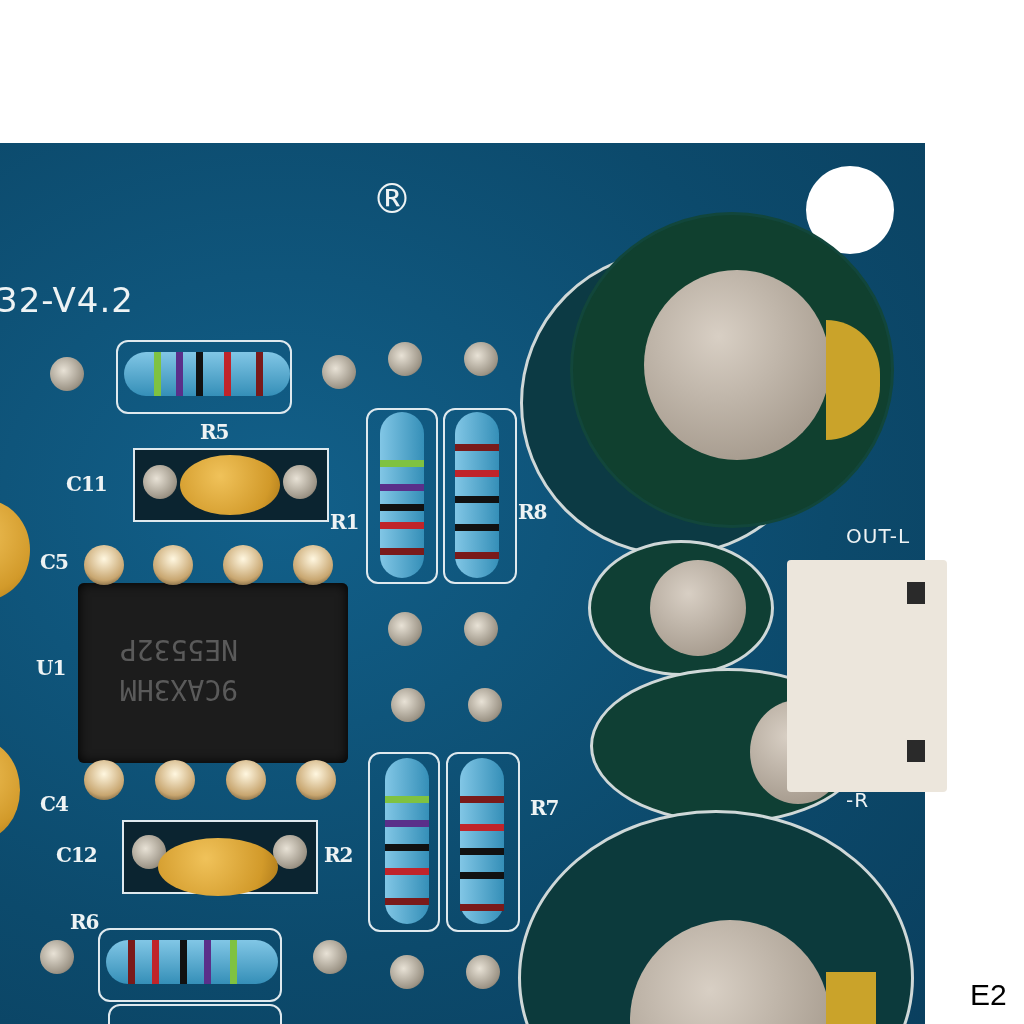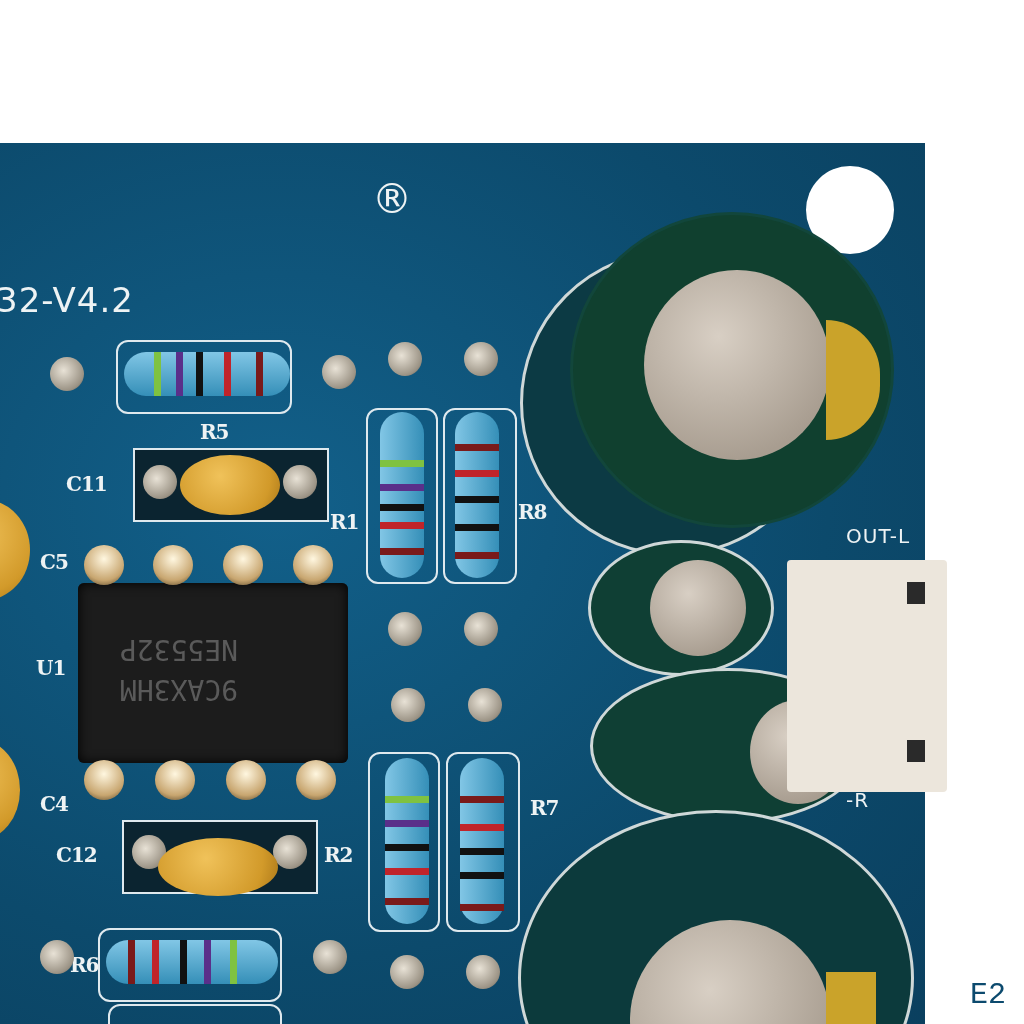--- a/index.html
+++ b/index.html
@@ -21,21 +21,21 @@
     .cap-cer{position:absolute;width:100px;height:60px;border-radius:50%;background:radial-gradient(circle at 40% 35%,#f0c25a,#d29a2a 70%,#a87518);}
     .box{position:absolute;border:2px solid #dfe9ee;background:#0b2430;}
     .ic{position:absolute;left:78px;top:583px;width:270px;height:180px;background:#1c1c1c;border-radius:6px;box-shadow:inset 0 0 12px #000;}
     .ic-pin{position:absolute;width:40px;height:40px;border-radius:50%;background:radial-gradient(circle at 50% 35%,#fff7e0,#c8a670 65%,#4a3a20);}
     .ic-text{position:absolute;color:#5a5a5a;font-family:"DejaVu Sans Mono",monospace;font-size:28px;transform:rotate(180deg);}
     .elec{position:absolute;border-radius:50%;background:#10402f;border:3px solid #cfd8d8;}
     .elec-top{position:absolute;border-radius:50%;background:radial-gradient(circle at 40% 35%,#d8cfc4,#a89d90 75%);}
     .stripe{position:absolute;background:#caa32a;}
     .connector{position:absolute;left:787px;top:560px;width:160px;height:232px;background:#ece6dc;border-radius:4px;}
     .conn-slot{position:absolute;width:18px;height:22px;background:#2a2a2a;}
-    .watermark{position:absolute;left:970px;top:978px;color:#0c4a6e;font-family:Liberation Mono, monospace;font-size:30px;}
+    .watermark{position:absolute;left:970px;top:978px;color:#000000;font-family:Liberation Sans, sans-serif;font-size:30px;}
   </style>
 </head>
 <body>
 
 <div class="board"></div>
 
 <div class="hole" style="left:806px;top:166px;width:88px;height:88px;"></div>
 
 <div class="silk lg" style="left:372px;top:176px;font-size:40px;">®</div>
 <div class="silk lg" style="left:-4px;top:280px;">32-V4.2</div>
@@ -122,21 +122,21 @@
   <div class="band-v" style="top:38px;background:#7a1a1a"></div>
   <div class="band-v" style="top:66px;background:#c0242a"></div>
   <div class="band-v" style="top:90px;background:#111"></div>
   <div class="band-v" style="top:114px;background:#111"></div>
   <div class="band-v" style="top:146px;background:#7a1a1a"></div>
 </div>
 <div class="pad" style="left:390px;top:955px;"></div>
 <div class="pad" style="left:466px;top:955px;"></div>
 <div class="silk" style="left:530px;top:796px;">R7</div>
 
-<div class="silk" style="left:70px;top:953px;text-align:center;">R6</div>
+<div class="silk" style="left:70px;top:910px;text-align:center;">R6</div>
 <div class="pad" style="left:40px;top:940px;"></div>
 <div class="pad" style="left:313px;top:940px;"></div>
 <div class="outline" style="left:98px;top:928px;width:180px;height:70px;"></div>
 <div class="res-h" style="left:106px;top:940px;width:172px;">
   <div class="band-h" style="left:22px;background:#7a1a1a"></div>
   <div class="band-h" style="left:46px;background:#c0242a"></div>
   <div class="band-h" style="left:74px;background:#111"></div>
   <div class="band-h" style="left:98px;background:#5a2f8a"></div>
   <div class="band-h" style="left:124px;background:#7fc241"></div>
 </div>

